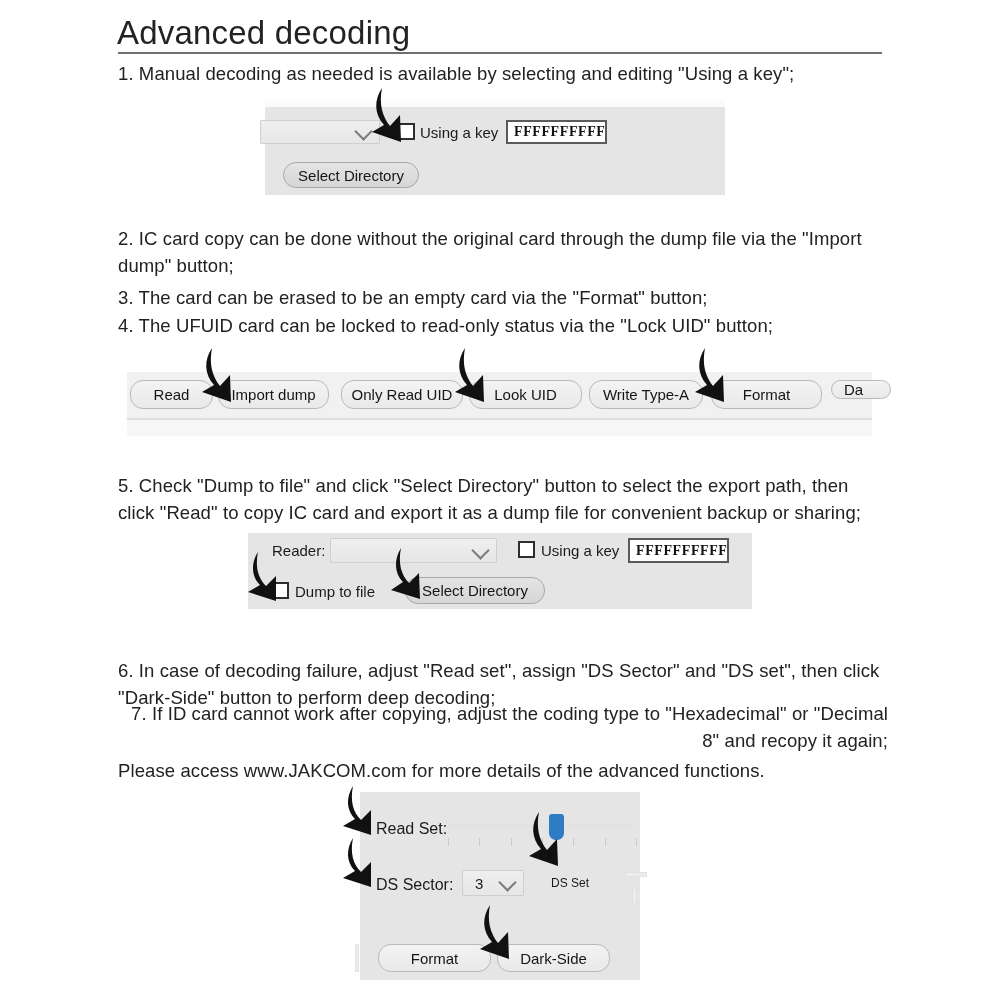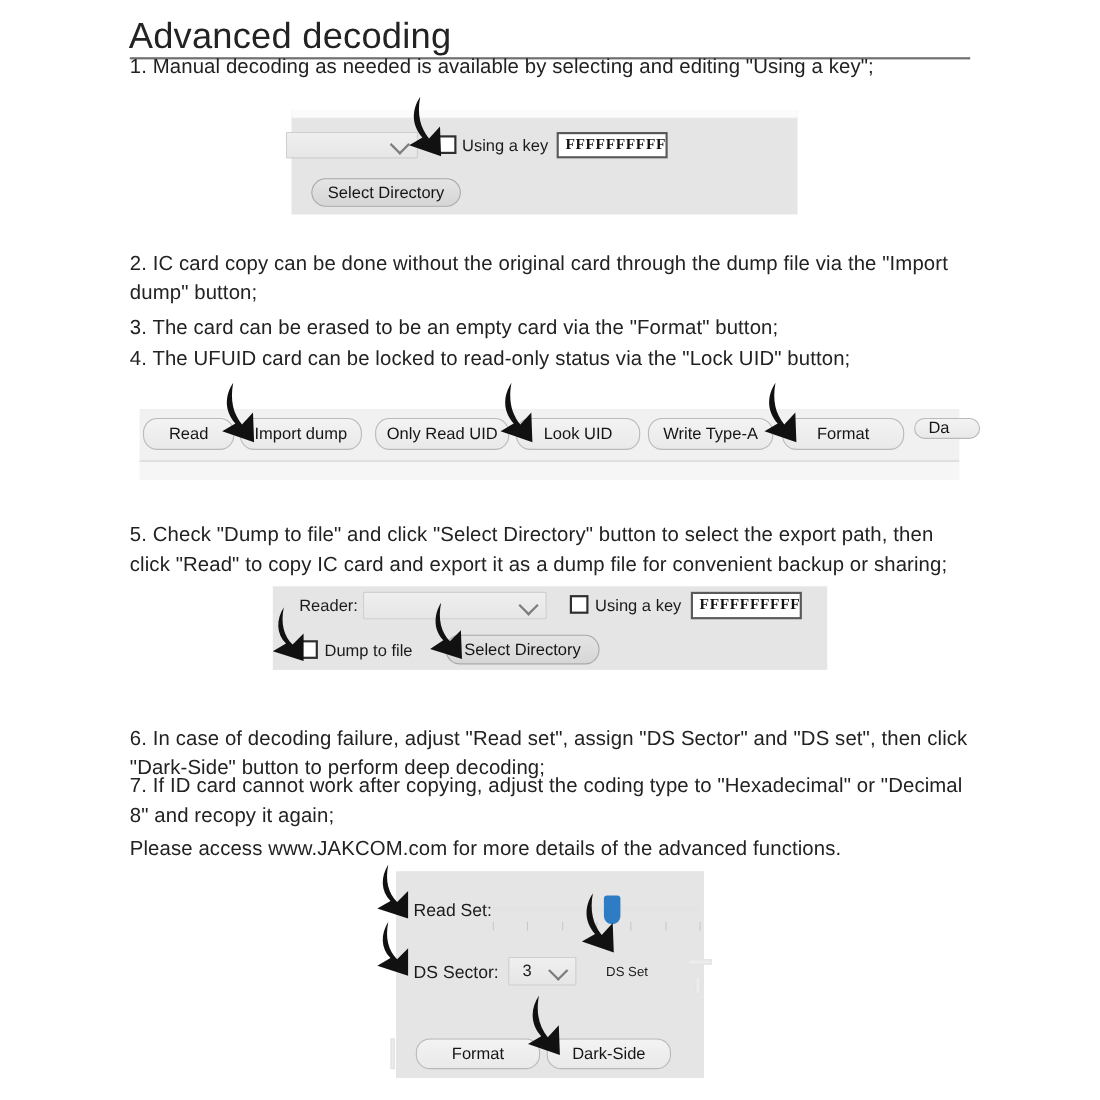--- a/index.html
+++ b/index.html
@@ -198,21 +198,21 @@
     border: 1px solid #e2e2e2;
     box-sizing: border-box;
   }
 </style>
 </head>
 <body>
 
 <div id="page-title">Advanced decoding</div>
 <div id="title-rule"></div>
 
-<div class="para" style="left:118px; top:46px; width:780px;">1. Manual decoding as needed is available by selecting and editing "Using a key";</div>
+<div class="para" style="left:118px; top:60px; width:780px;">1. Manual decoding as needed is available by selecting and editing "Using a key";</div>
 
 <div class="panel" id="panel-one" style="left:265px; top:100px; width:460px; height:95px;">
   <div class="panel-top-strip"></div>
 
   <div class="win-combo" style="left:-5px; top:20px; width:120px; height:24px;">
     <span class="combo-val"></span>
     <span class="chev"></span>
   </div>
 
   <div class="win-check" style="left:133px; top:23px;"></div>
@@ -310,21 +310,21 @@
     <path d="M20 0 C17 15, 20 26, 28 34 L38 24 L38 49 L10 40 L22 33 C13 24, 13 11, 20 0 Z" fill="#111"></path>
   </svg>
 </div>
 <div class="arrow" style="left:380px; top:548px; width:54px; height:54px;">
   <svg viewBox="0 0 54 54" width="54" height="54">
     <path d="M21 0 C18 15, 21 27, 29 35 L39 25 L40 51 L11 42 L23 34 C14 25, 14 11, 21 0 Z" fill="#111"></path>
   </svg>
 </div>
 
 <div class="para" style="left:118px; top:640px; width:770px;margin-top:17px;">6. In case of decoding failure, adjust "Read set", assign "DS Sector" and "DS set", then click "Dark-Side" button to perform deep decoding;</div>
-<div class="para" style="left:118px; top:700px; width:770px;">7. If ID card cannot work after copying, adjust the coding type to "Hexadecimal" or "Decimal 8" and recopy it again;</div>
+<div class="para" style="left:118px; top:700px; width:770px;text-align:right;">7. If ID card cannot work after copying, adjust the coding type to "Hexadecimal" or "Decimal 8" and recopy it again;</div>
 <div class="para" style="left:118px; top:757px; width:770px;">Please access www.JAKCOM.com for more details of the advanced functions.</div>
 
 <div class="panel" id="panel-three" style="left:360px; top:792px; width:280px; height:188px;">
 
   <div class="win-label" style="left:16px; top:28px; font-size:16px;">Read Set:</div>
 
   <div class="slider-track" style="left:88px; top:32px; width:188px;"></div>
   <div class="slider-thumb" style="left:189px; top:22px;"></div>
   <div class="slider-ticks" style="left:88px; top:46px; width:188px;">
     <i style="left:0px;"></i>

